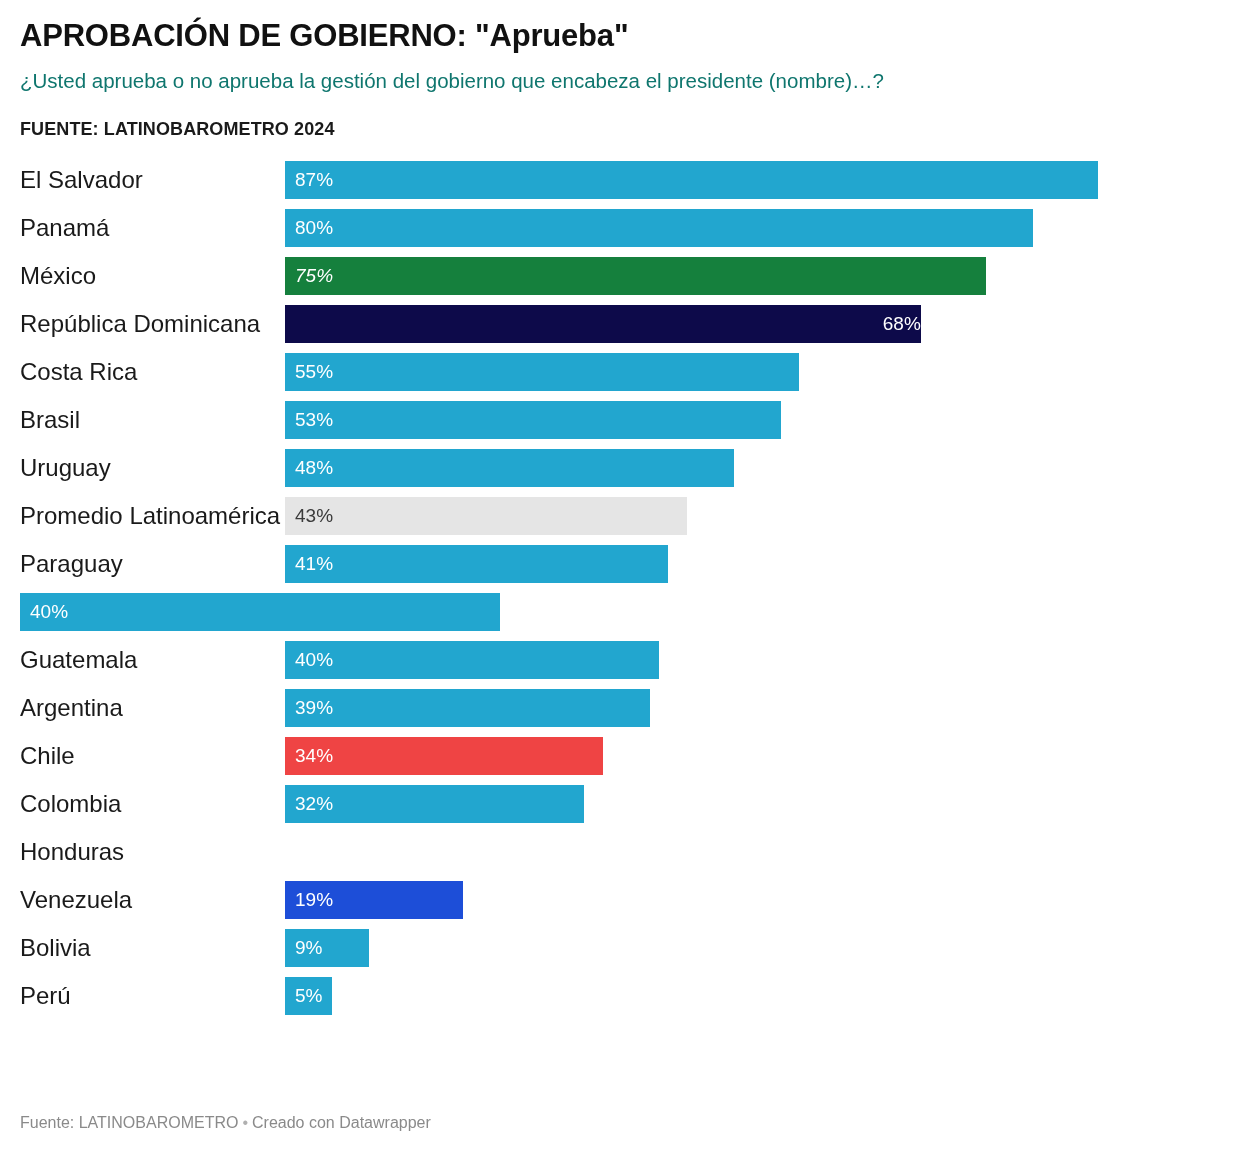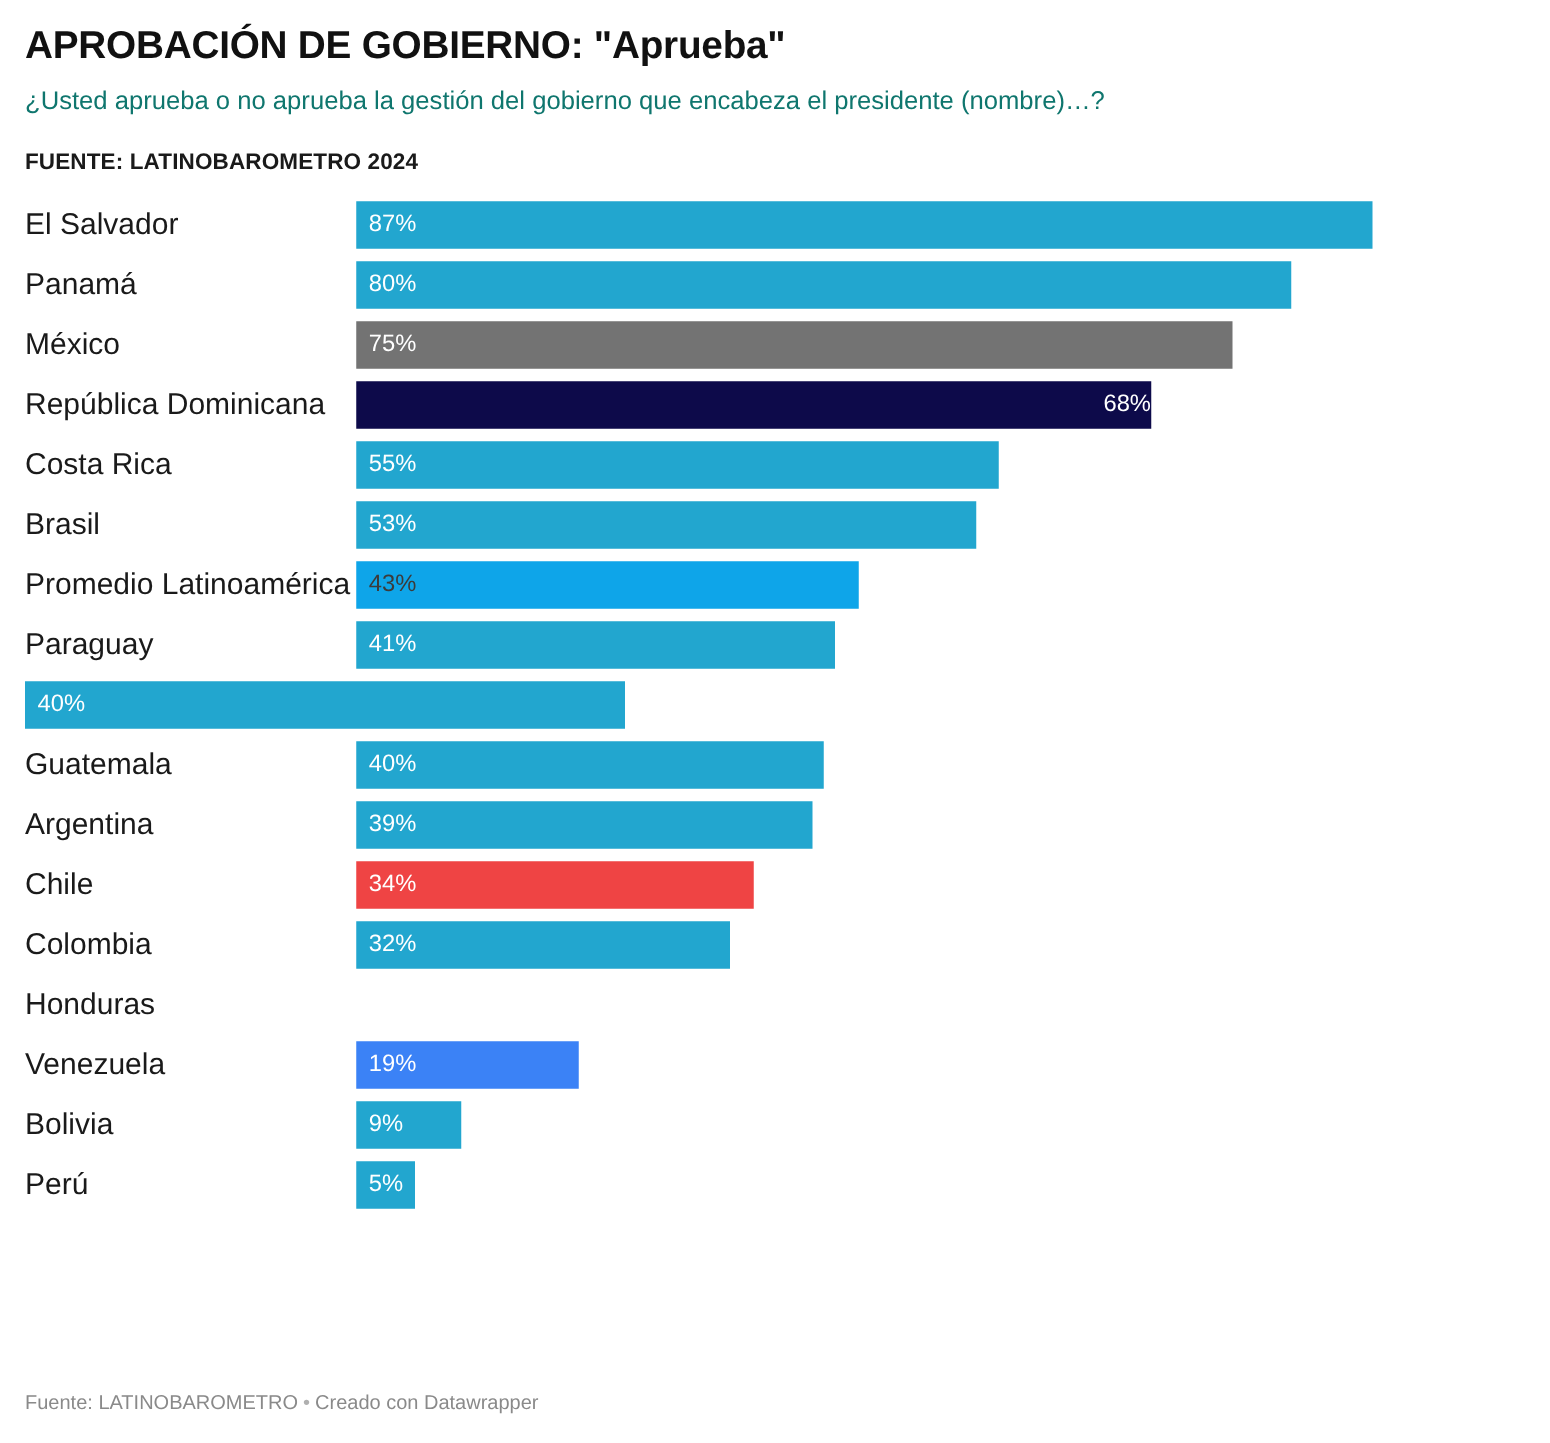--- a/index.html
+++ b/index.html
@@ -117,21 +117,21 @@
         <div class="bar-label">Panamá</div>
         <div class="bar-track">
           <div class="bar-fill" style="width: 80%; background: rgb(34, 166, 207);">
             <span class="bar-value">80%</span>
           </div>
         </div>
       </div>
       <div class="bar-row">
         <div class="bar-label">México</div>
         <div class="bar-track">
-          <div class="bar-fill" style="width: 75%; background: #737373;">
+          <div class="bar-fill" style="width: 75%; background: #15803d; font-style: italic;">
             <span class="bar-value">75%</span>
           </div>
         </div>
       </div>
       <div class="bar-row">
         <div class="bar-label">República Dominicana</div>
         <div class="bar-track">
           <div class="bar-fill" style="width: 68%; background: rgb(13, 10, 74); justify-content: flex-end;">
             <span class="bar-value">68%</span>
           </div>
@@ -146,24 +146,32 @@
         </div>
       </div>
       <div class="bar-row">
         <div class="bar-label">Brasil</div>
         <div class="bar-track">
           <div class="bar-fill" style="width: 53%; background: rgb(34, 166, 207);">
             <span class="bar-value">53%</span>
           </div>
         </div>
       </div>
+      <div class="bar-row">
+        <div class="bar-label">Uruguay</div>
+        <div class="bar-track">
+          <div class="bar-fill" style="width: 48%; background: rgb(34, 166, 207);">
+            <span class="bar-value">48%</span>
+          </div>
+        </div>
+      </div>
       <div class="bar-row avg">
         <div class="bar-label">Promedio Latinoamérica</div>
         <div class="bar-track">
-          <div class="bar-fill" style="width: 43%; background: #0ea5e9;">
+          <div class="bar-fill" style="width: 43%; background: #e5e5e5;">
             <span class="bar-value">43%</span>
           </div>
         </div>
       </div>
       <div class="bar-row">
         <div class="bar-label">Paraguay</div>
         <div class="bar-track">
           <div class="bar-fill" style="width: 41%; background: rgb(34, 166, 207);">
             <span class="bar-value">41%</span>
           </div>
@@ -207,21 +215,21 @@
             <span class="bar-value">32%</span>
           </div>
         </div>
       </div>
       <div class="bar-row">
         <div class="bar-label">Honduras</div>
       </div>
       <div class="bar-row">
         <div class="bar-label">Venezuela</div>
         <div class="bar-track">
-          <div class="bar-fill" style="width: 19%; background: #3b82f6; text-align: center;">
+          <div class="bar-fill" style="width: 19%; background: #1d4ed8; text-align: center;">
             <span class="bar-value">19%</span>
           </div>
         </div>
       </div>
       <div class="bar-row">
         <div class="bar-label">Bolivia</div>
         <div class="bar-track">
           <div class="bar-fill" style="width: 9%; background: rgb(34, 166, 207);">
             <span class="bar-value">9%</span>
           </div>

